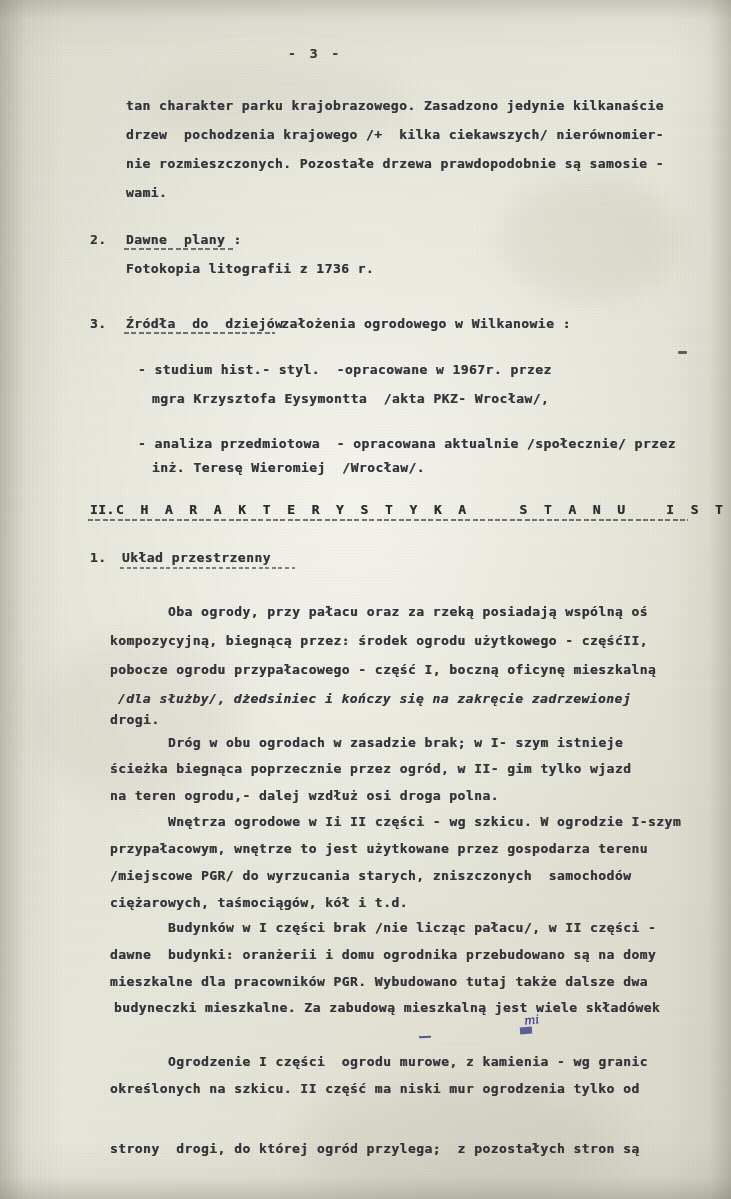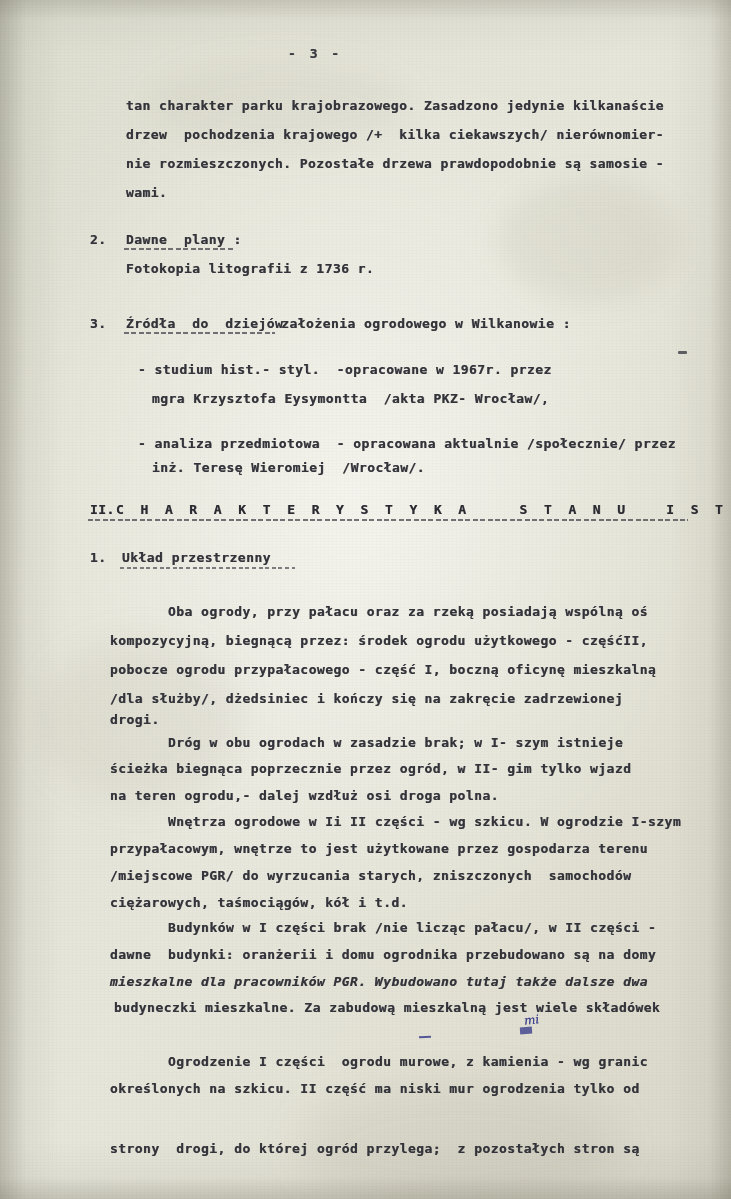--- a/index.html
+++ b/index.html
@@ -175,35 +175,35 @@
     <div class="tw strong spaced" style="left:116px; top:503px;">C H A R A K T E R Y S T Y K A    S T A N U   I S T N I E J Ą C E G O</div>
     <div class="uline" style="left:88px; top:519px; width:600px;"></div>
 
     <div class="tw" style="left:90px; top:551px;">1.</div>
     <div class="tw" style="left:122px; top:551px;">Układ przestrzenny</div>
     <div class="uline thin" style="left:120px; top:567px; width:175px;"></div>
 
     <div class="tw" style="left:168px; top:605px;">Oba ogrody, przy pałacu oraz za rzeką posiadają wspólną oś</div>
     <div class="tw" style="left:110px; top:634px;">kompozycyjną, biegnącą przez: środek ogrodu użytkowego - częśćII,</div>
     <div class="tw" style="left:110px; top:663px;">pobocze ogrodu przypałacowego - część I, boczną oficynę mieszkalną</div>
-    <div class="tw" style="left:110px; top:692px;">/dla służby/, dżedsiniec i kończy się na zakręcie zadrzewionej</div>
+    <div class="tw" style="left:118px; top:692px;font-style:italic;">/dla służby/, dżedsiniec i kończy się na zakręcie zadrzewionej</div>
     <div class="tw" style="left:110px; top:713px;">drogi.</div>
 
     <div class="tw" style="left:168px; top:736px;">Dróg w obu ogrodach w zasadzie brak; w I- szym istnieje</div>
     <div class="tw" style="left:110px; top:762px;">ścieżka biegnąca poprzecznie przez ogród, w II- gim tylko wjazd</div>
     <div class="tw" style="left:110px; top:789px;">na teren ogrodu,- dalej wzdłuż osi droga polna.</div>
 
     <div class="tw" style="left:168px; top:815px;">Wnętrza ogrodowe w Ii II części - wg szkicu. W ogrodzie I-szym</div>
     <div class="tw" style="left:110px; top:842px;">przypałacowym, wnętrze to jest użytkowane przez gospodarza terenu</div>
     <div class="tw" style="left:110px; top:869px;">/miejscowe PGR/ do wyrzucania starych, zniszczonych  samochodów</div>
     <div class="tw" style="left:110px; top:896px;">ciężarowych, taśmociągów, kół i t.d.</div>
 
     <div class="tw" style="left:168px; top:921px;text-align:center;">Budynków w I części brak /nie licząc pałacu/, w II części -</div>
     <div class="tw" style="left:110px; top:948px;">dawne  budynki: oranżerii i domu ogrodnika przebudowano są na domy</div>
-    <div class="tw" style="left:110px; top:975px;font-style:italic;">mieszkalne dla pracowników PGR. Wybudowano tutaj także dalsze dwa</div>
+    <div class="tw" style="left:110px; top:975px;">mieszkalne dla pracowników PGR. Wybudowano tutaj także dalsze dwa</div>
     <div class="tw" style="left:114px; top:1001px;text-align:center;">budyneczki mieszkalne. Za zabudową mieszkalną jest wiele składówek</div>
 
     <div class="ink" style="left:524px; top:1013px;">mi</div>
     <div class="ink-mark" style="left:520px; top:1027px; width:12px; height:7px; transform:rotate(-4deg);"></div>
     <div class="ink-strike" style="left:419px; top:1036px; width:12px;"></div>
 
     <div class="tw" style="left:168px; top:1055px;">Ogrodzenie I części  ogrodu murowe, z kamienia - wg granic</div>
     <div class="tw" style="left:110px; top:1082px;">określonych na szkicu. II część ma niski mur ogrodzenia tylko od</div>
     <div class="tw" style="left:110px; top:1109px;margin-top:33px;">strony  drogi, do której ogród przylega;  z pozostałych stron są</div>
 

